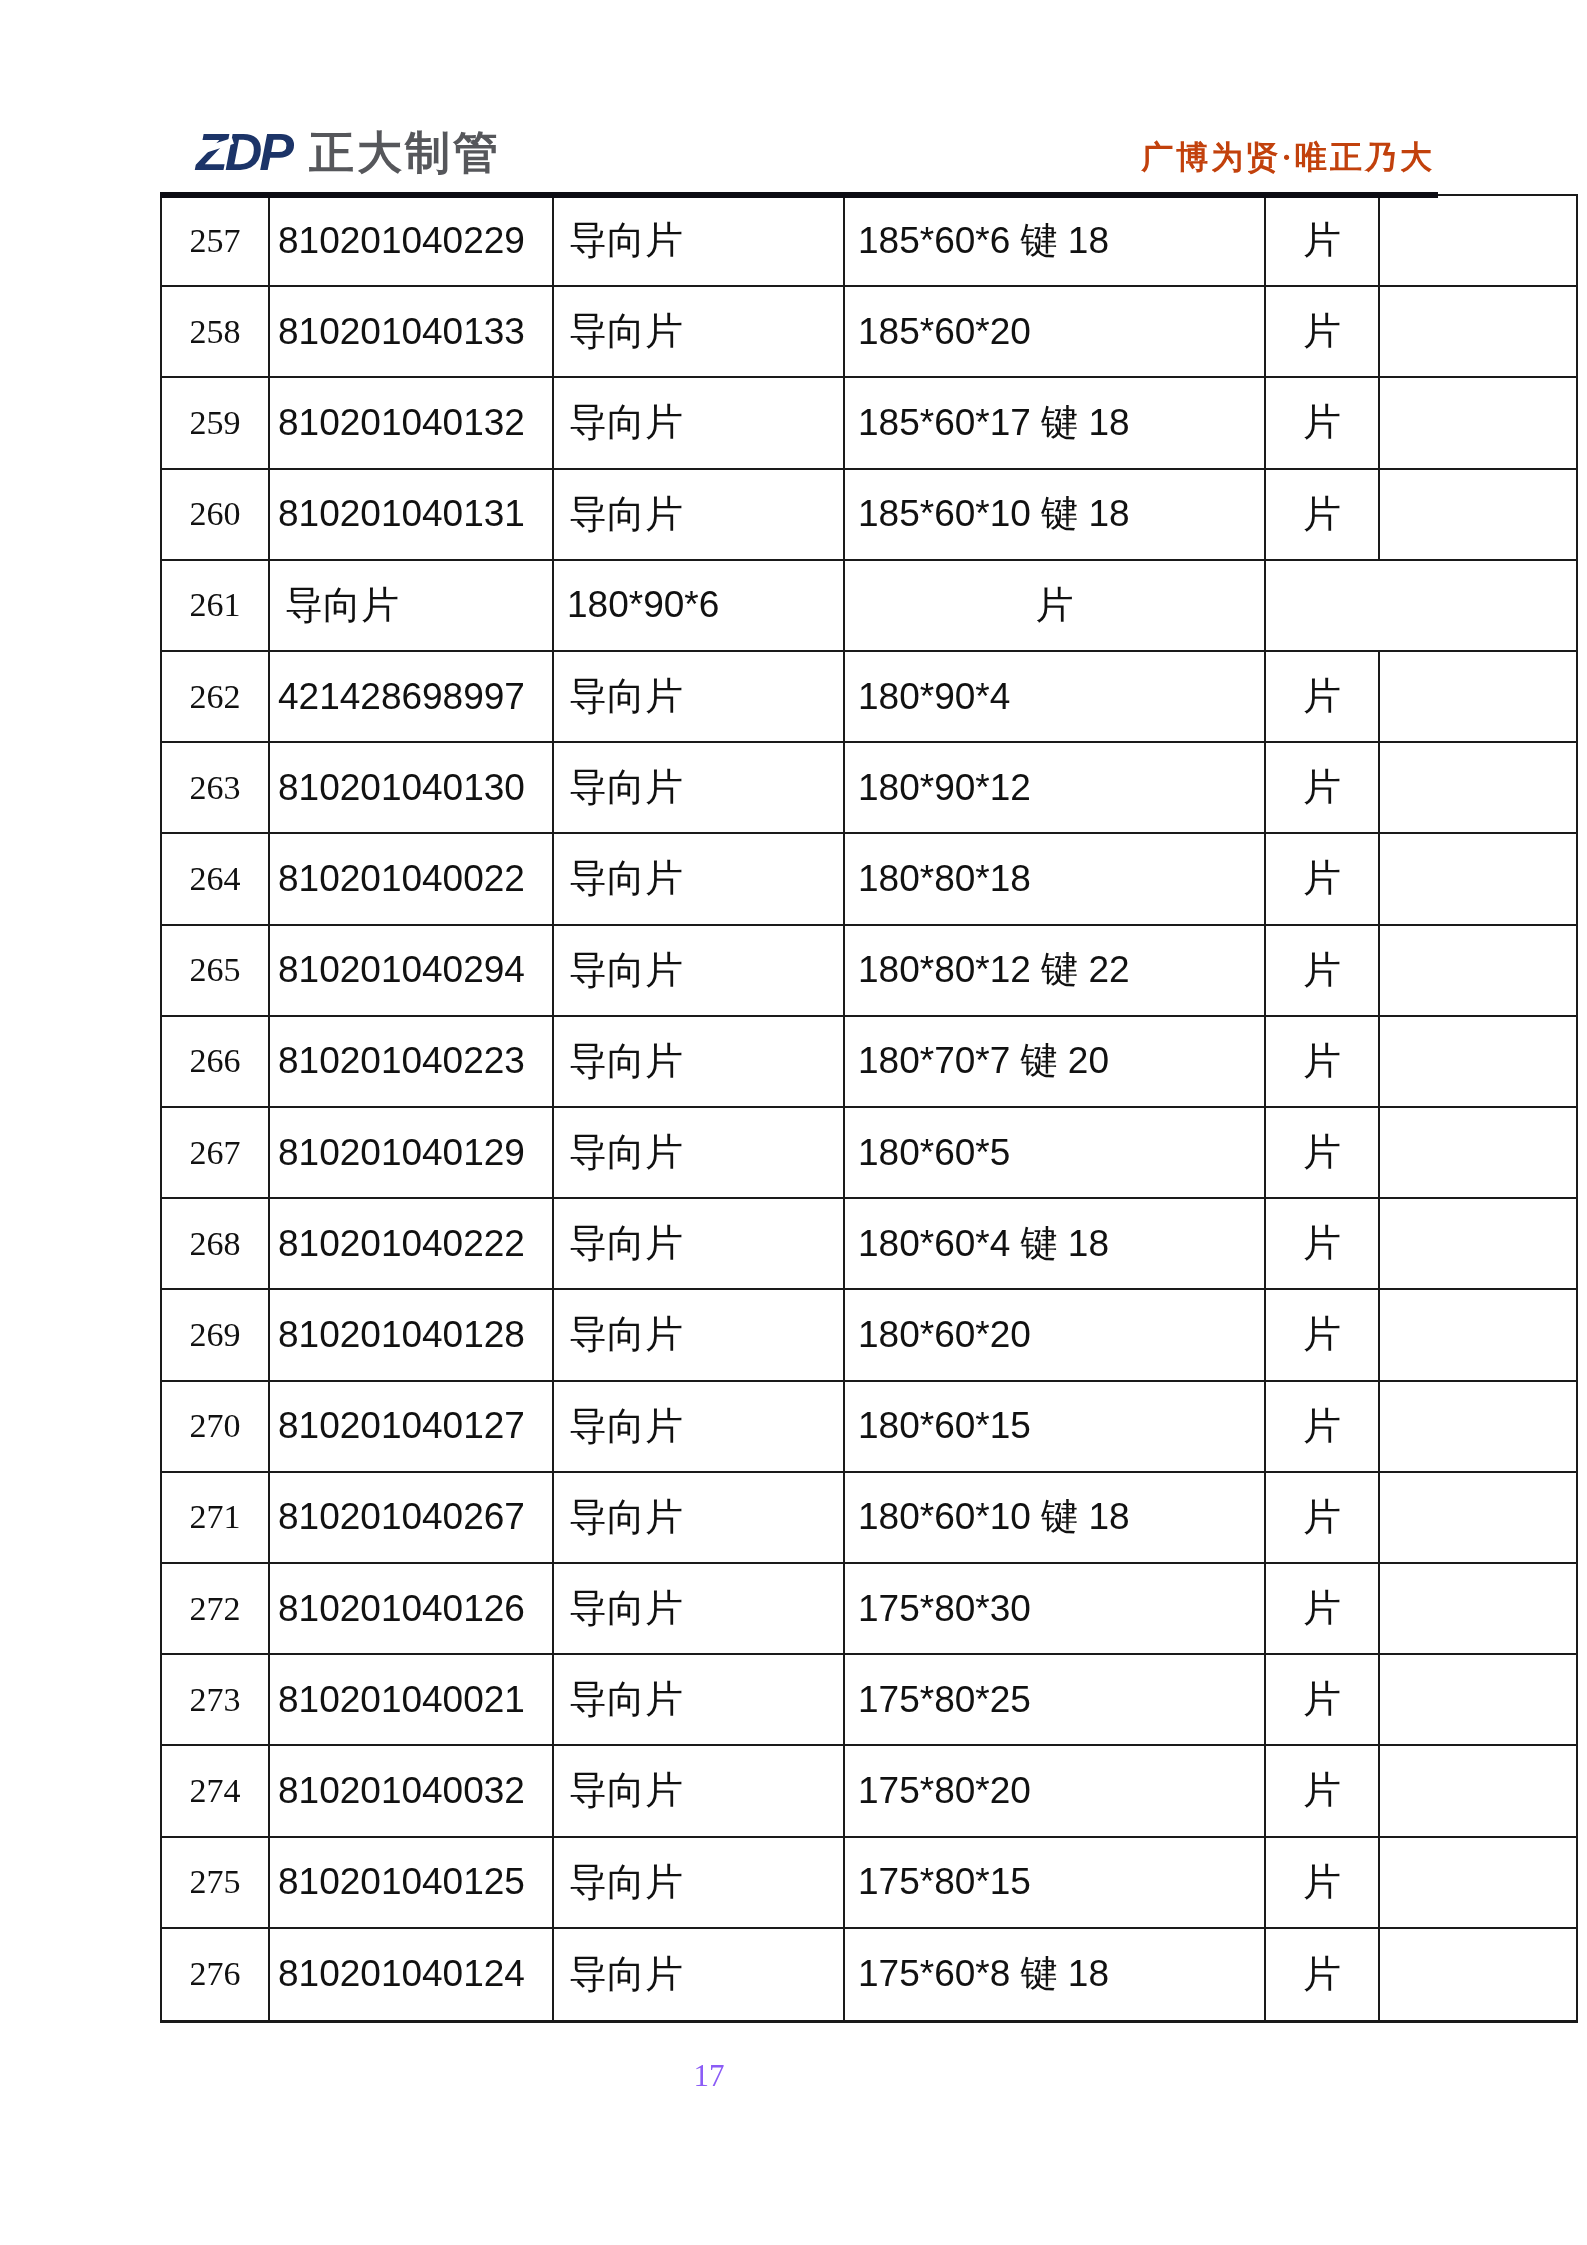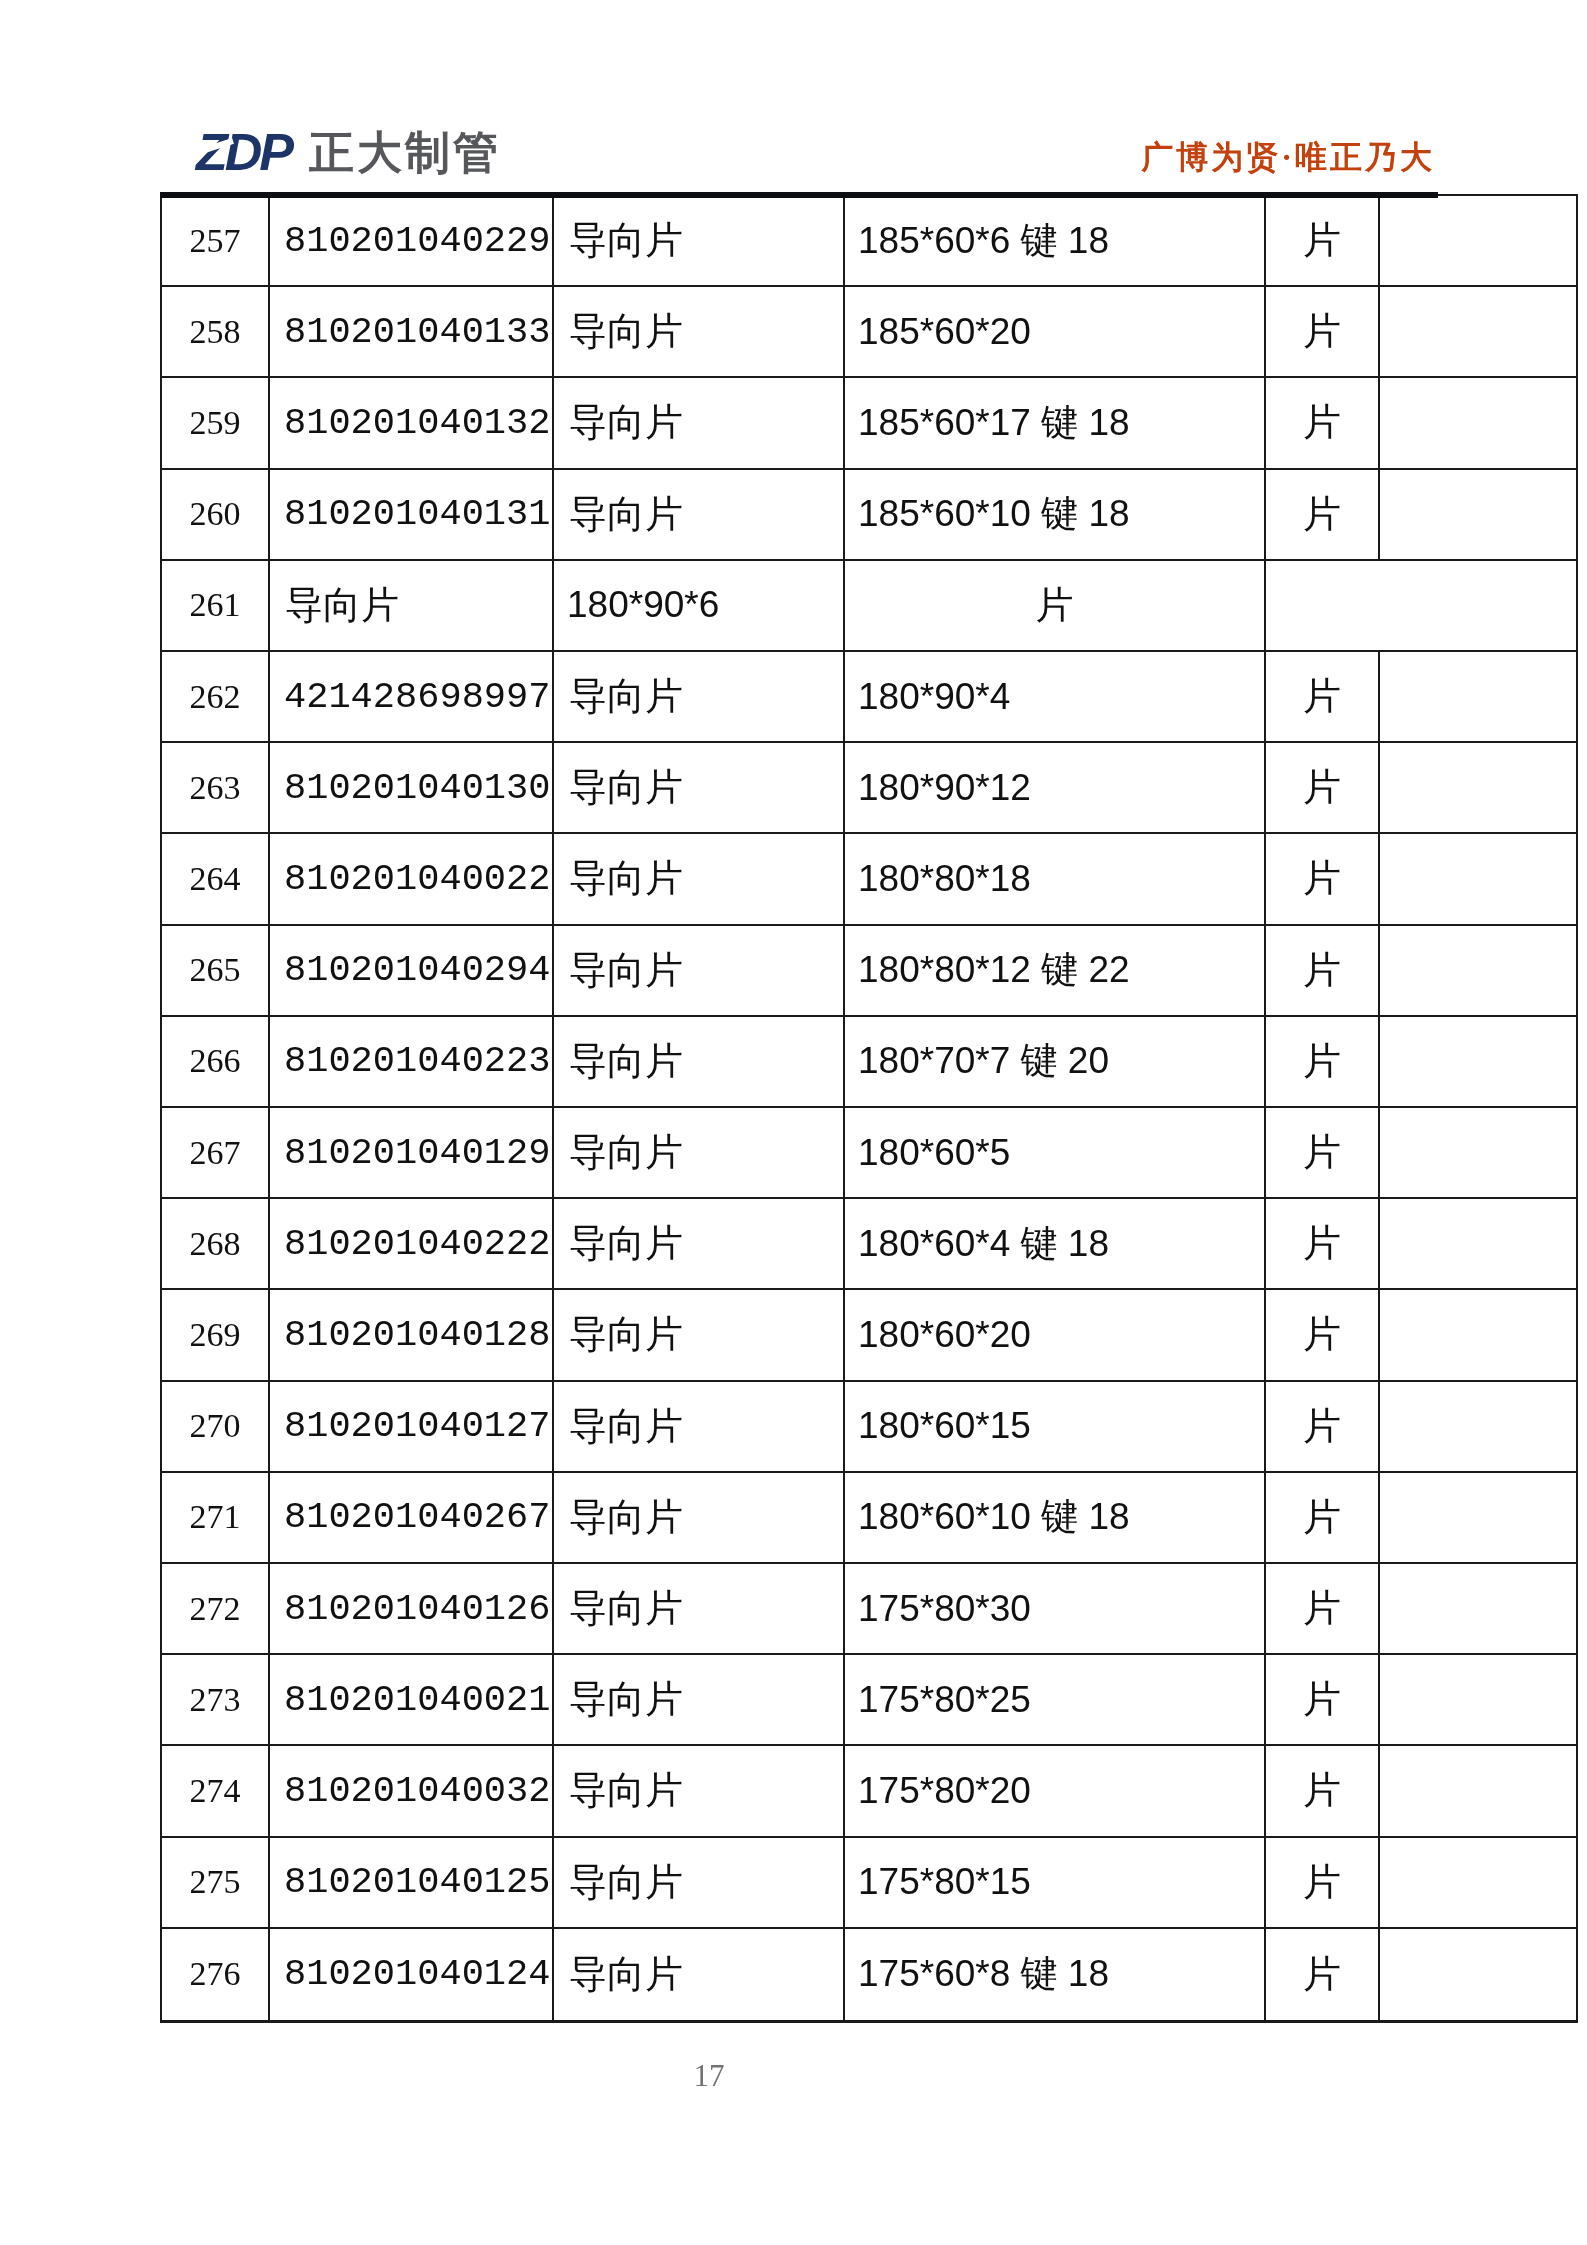--- a/index.html
+++ b/index.html
@@ -78,22 +78,22 @@
     overflow:hidden;
     white-space:nowrap;
   }
   .t-cell:last-child { border-right:none; }
   .cell-no {
     justify-content:center;
     font-family:"Liberation Serif", serif;
     font-size:34px;
   }
   .cell-code {
-    padding-left:14px;
-    font-family:Liberation Mono, monospace;
+    padding-left:8px;
+    font-family:Liberation Sans, sans-serif;
     font-size:37px;
     letter-spacing:0px;
   }
   .cell-name {
     padding-left:15px;
     font-family:"Liberation Sans", sans-serif;
     font-size:38px;
   }
   .cell-spec {
     padding-left:13px;
@@ -105,21 +105,21 @@
     font-family:"Liberation Serif", serif;
     font-size:38px;
   }
 
   
   .page-number {
     position:absolute; left:0; top:2058px; width:1418px;
     text-align:center;
     font-family:"Liberation Serif", serif;
     font-size:31px;
-    color:#737373;
+    color:#8b5cf6;
   }
 </style>
 </head>
 <body>
 
 <div class="page">
 
   <div class="header-logo">
     <span class="logo-zdp">ZDP</span>
     <span class="logo-cn">正大制管</span>

